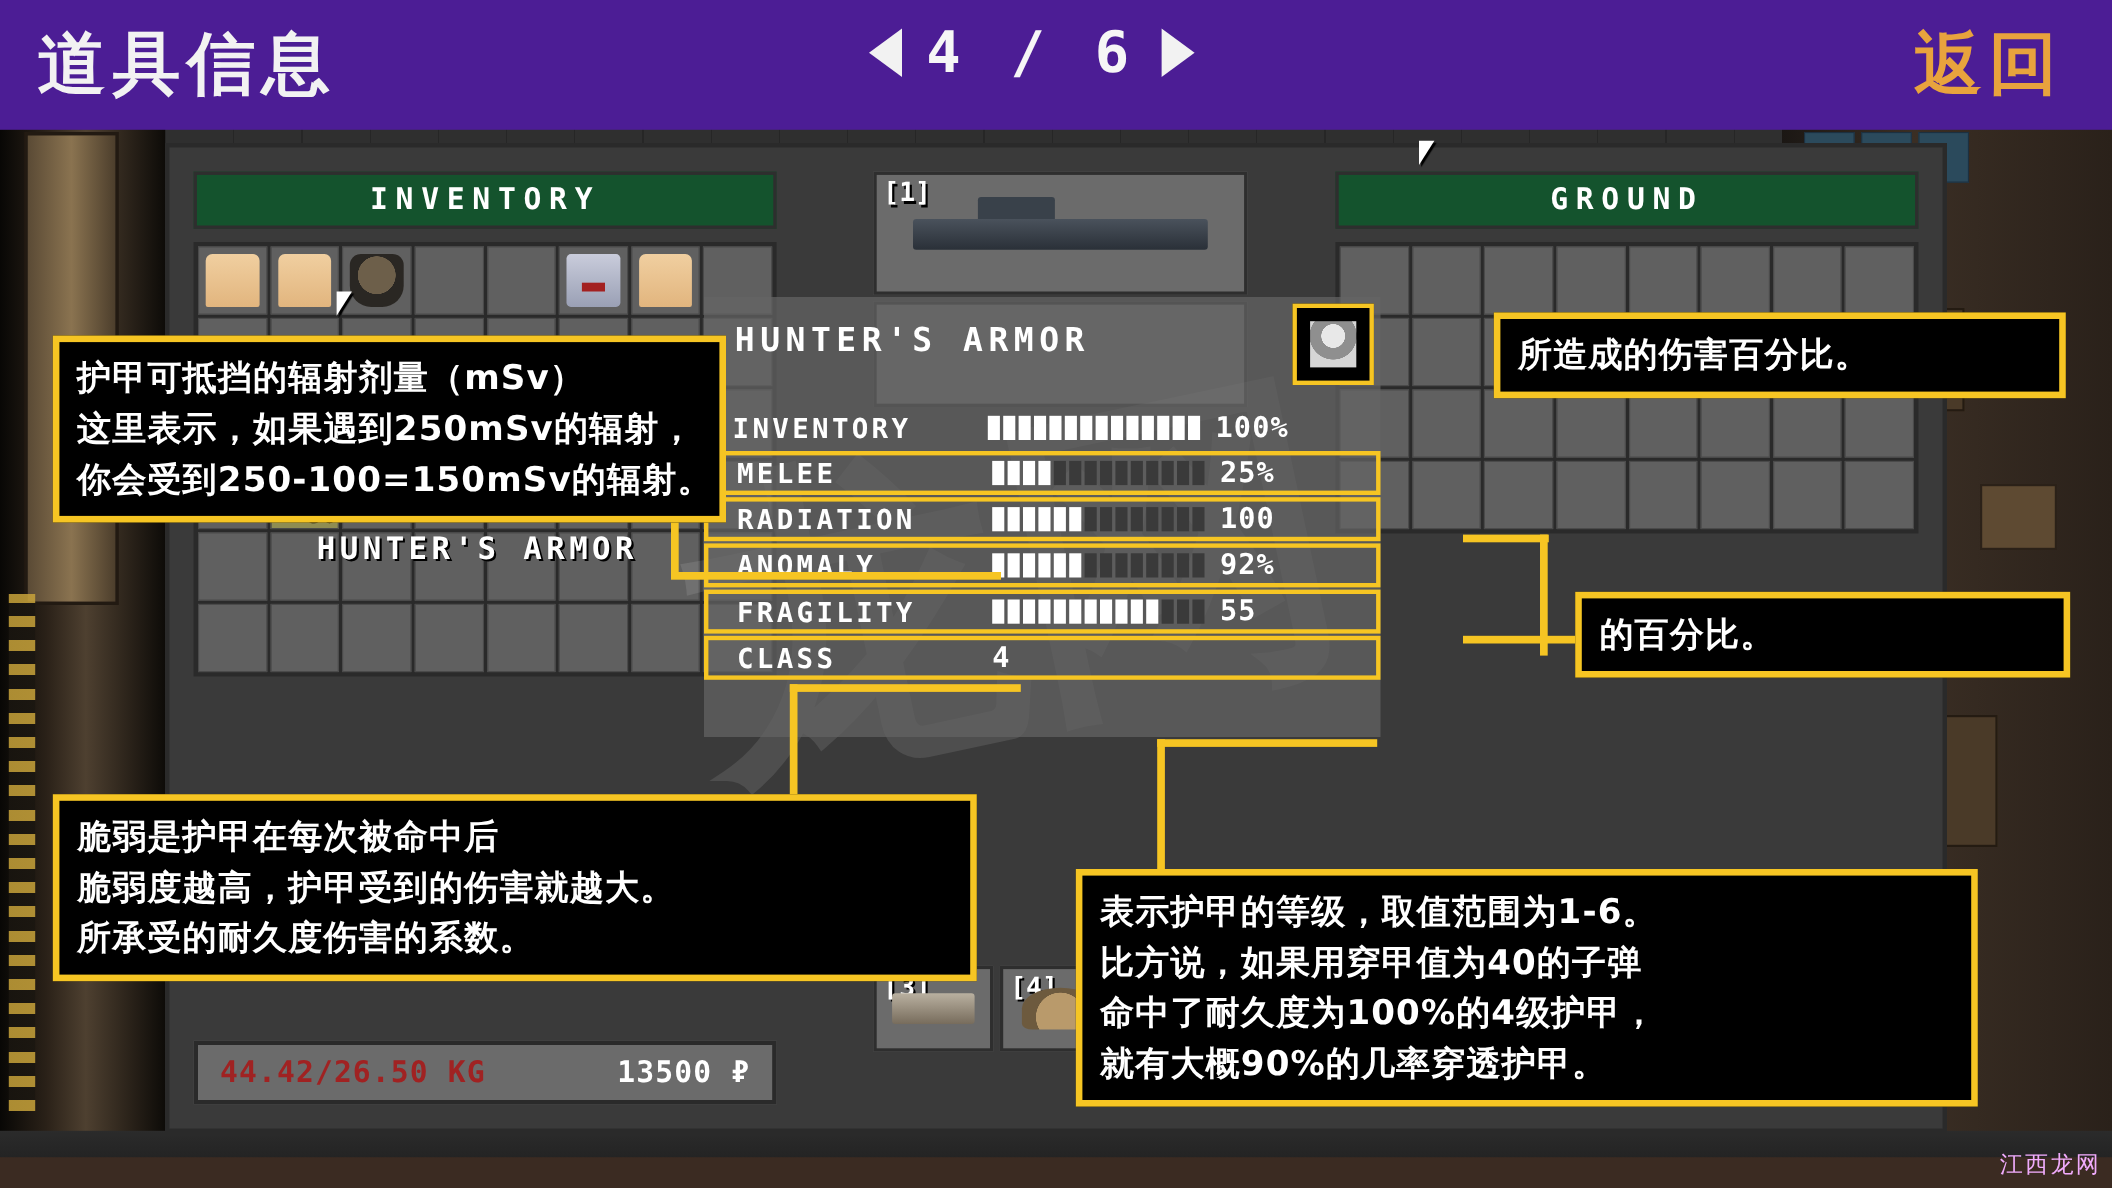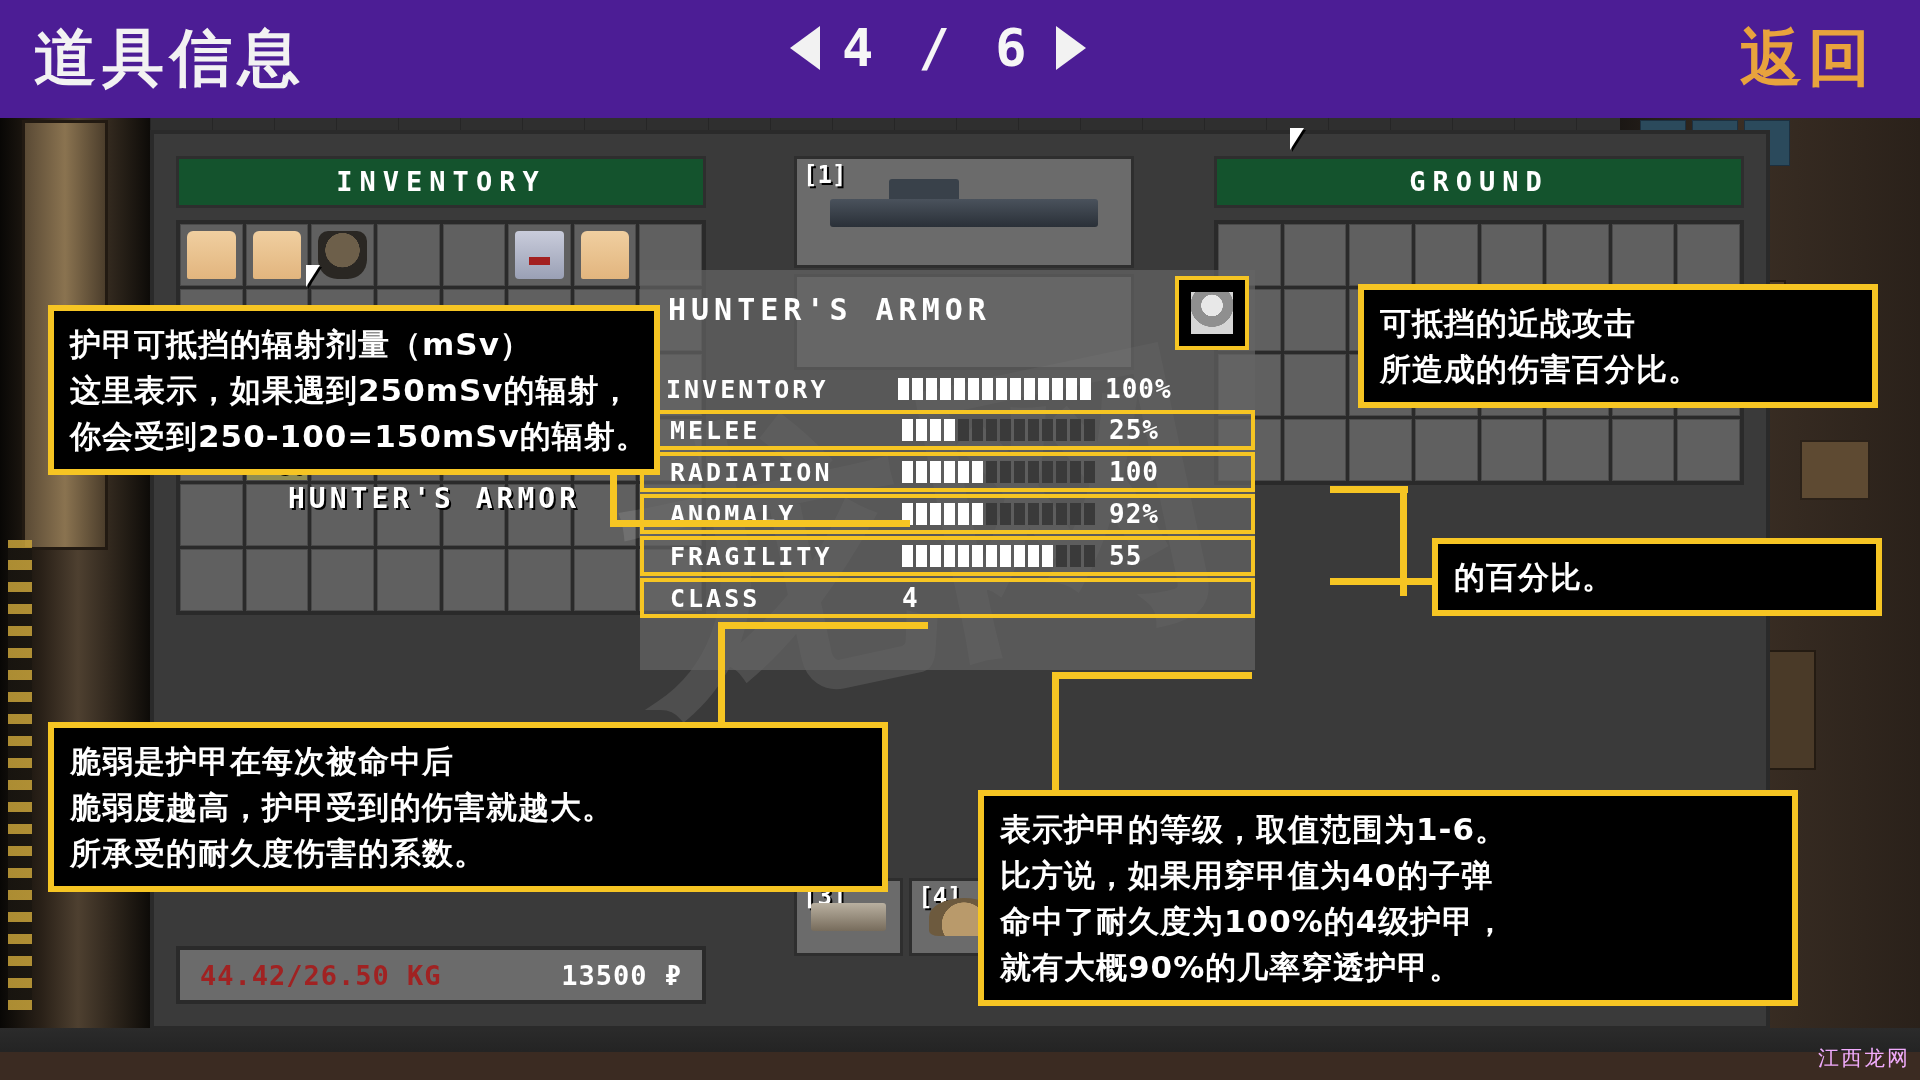--- a/index.html
+++ b/index.html
@@ -508,21 +508,20 @@
 
   <div class="callout" style="left:48px; top:305px; width:612px;">
     <p>护甲可抵挡的辐射剂量（mSv）</p>
     <p>这里表示，如果遇到250mSv的辐射，</p>
     <p>你会受到250-100=150mSv的辐射。</p>
   </div>
   <div class="connector" style="left:610px; top:520px; width:300px; height:7px;"></div>
   <div class="connector" style="left:610px; top:445px; width:7px; height:80px;"></div>
 
   <div class="callout" style="left:1358px; top:284px; width:520px;">
-    <p>可抵挡的近战攻击</p>
     <p>所造成的伤害百分比。</p>
   </div>
   <div class="connector" style="left:1400px; top:486px; width:7px; height:110px;"></div>
   <div class="connector" style="left:1330px; top:486px; width:78px; height:7px;"></div>
 
   <div class="callout" style="left:1432px; top:538px; width:450px;">
     <p>的百分比。</p>
   </div>
   <div class="connector" style="left:1330px; top:578px; width:108px; height:7px;"></div>
 

